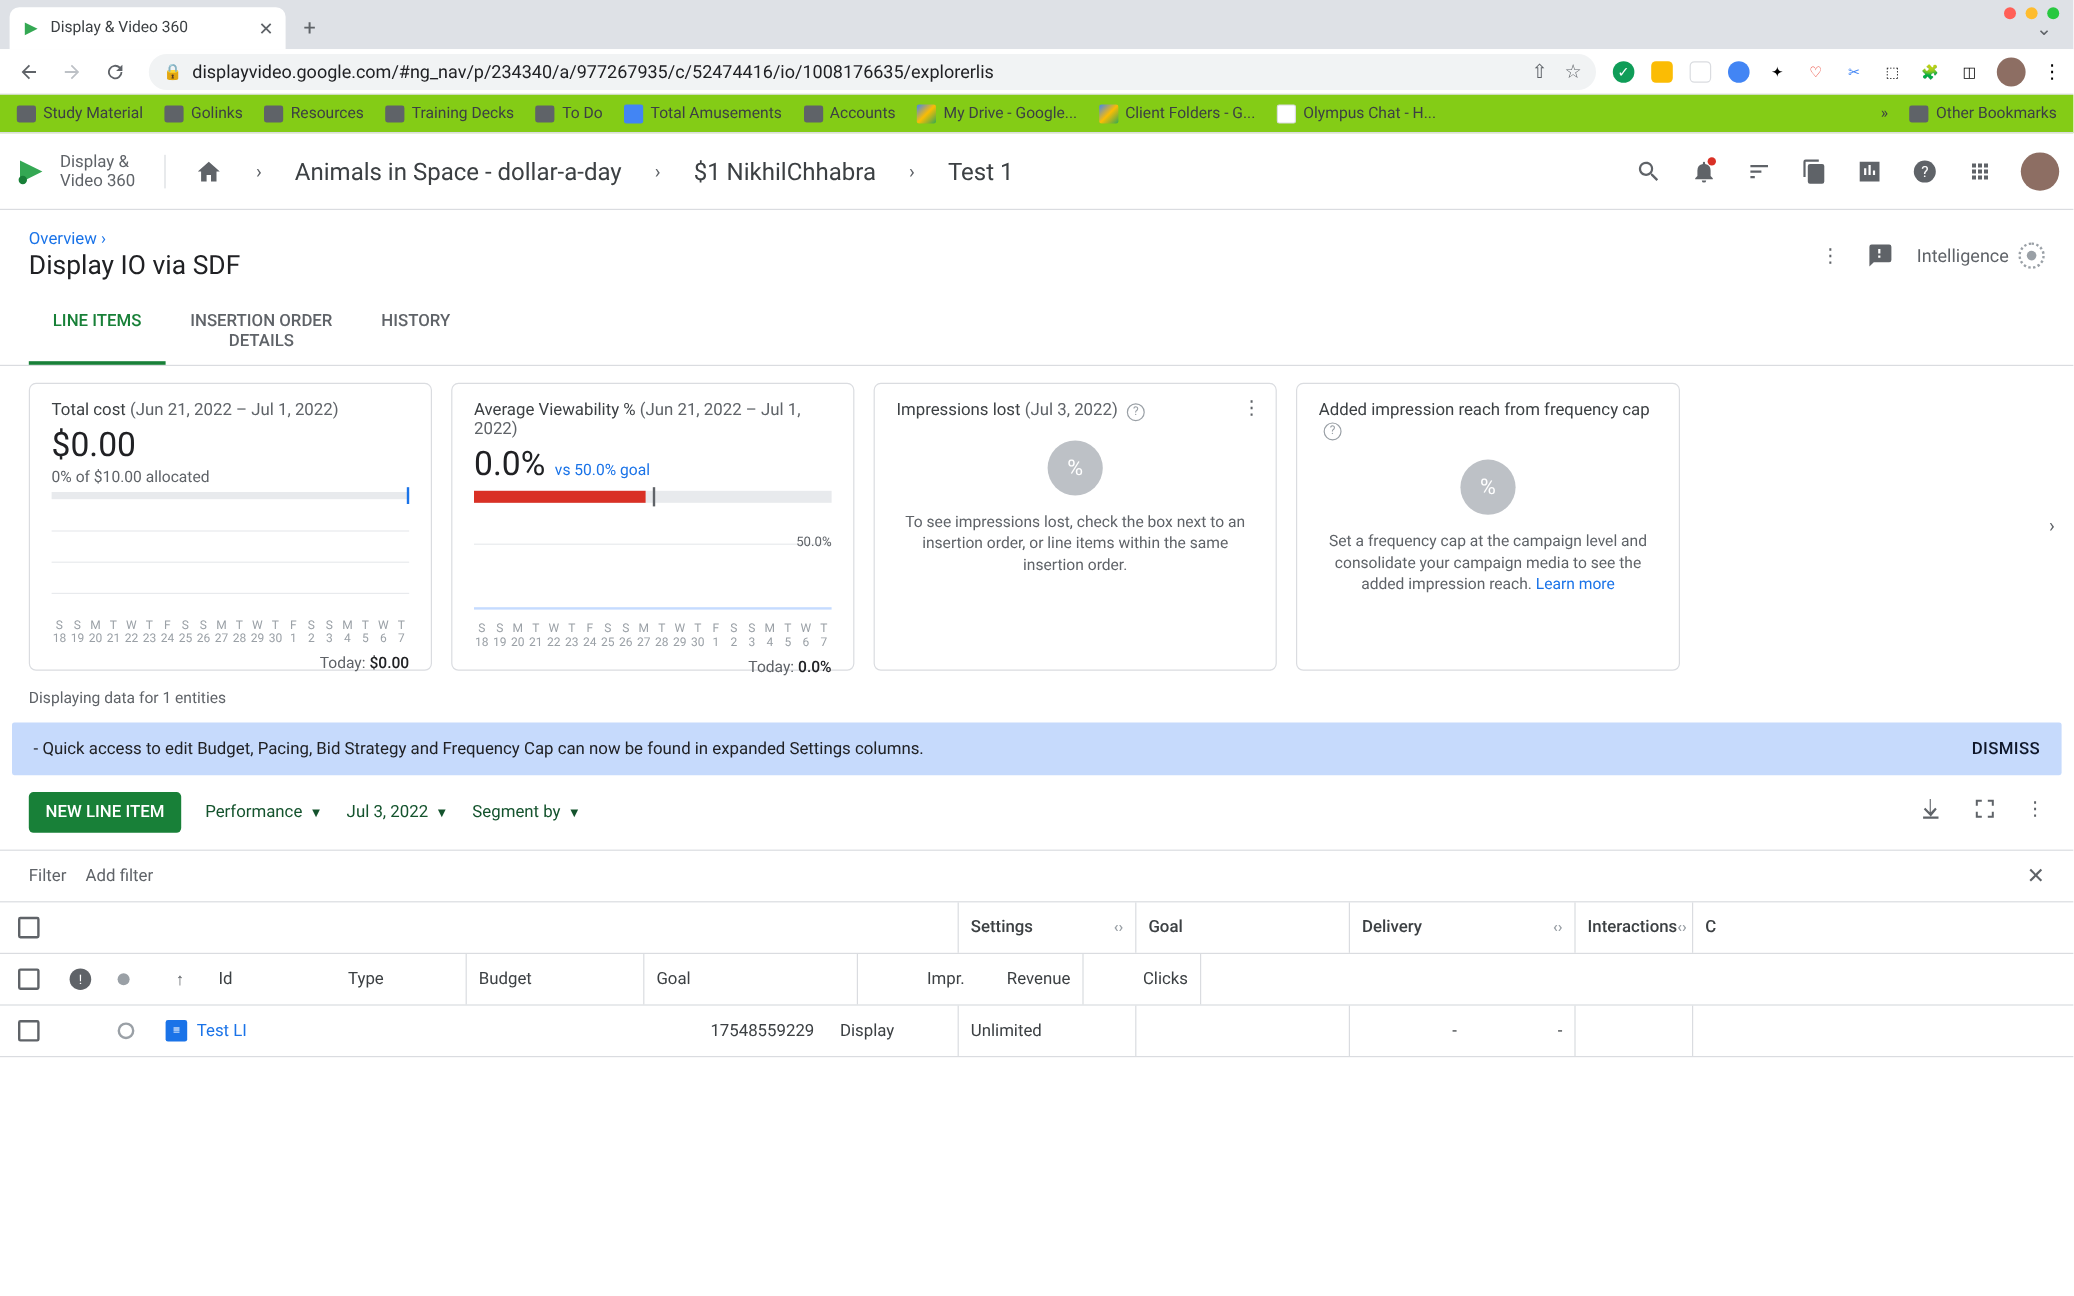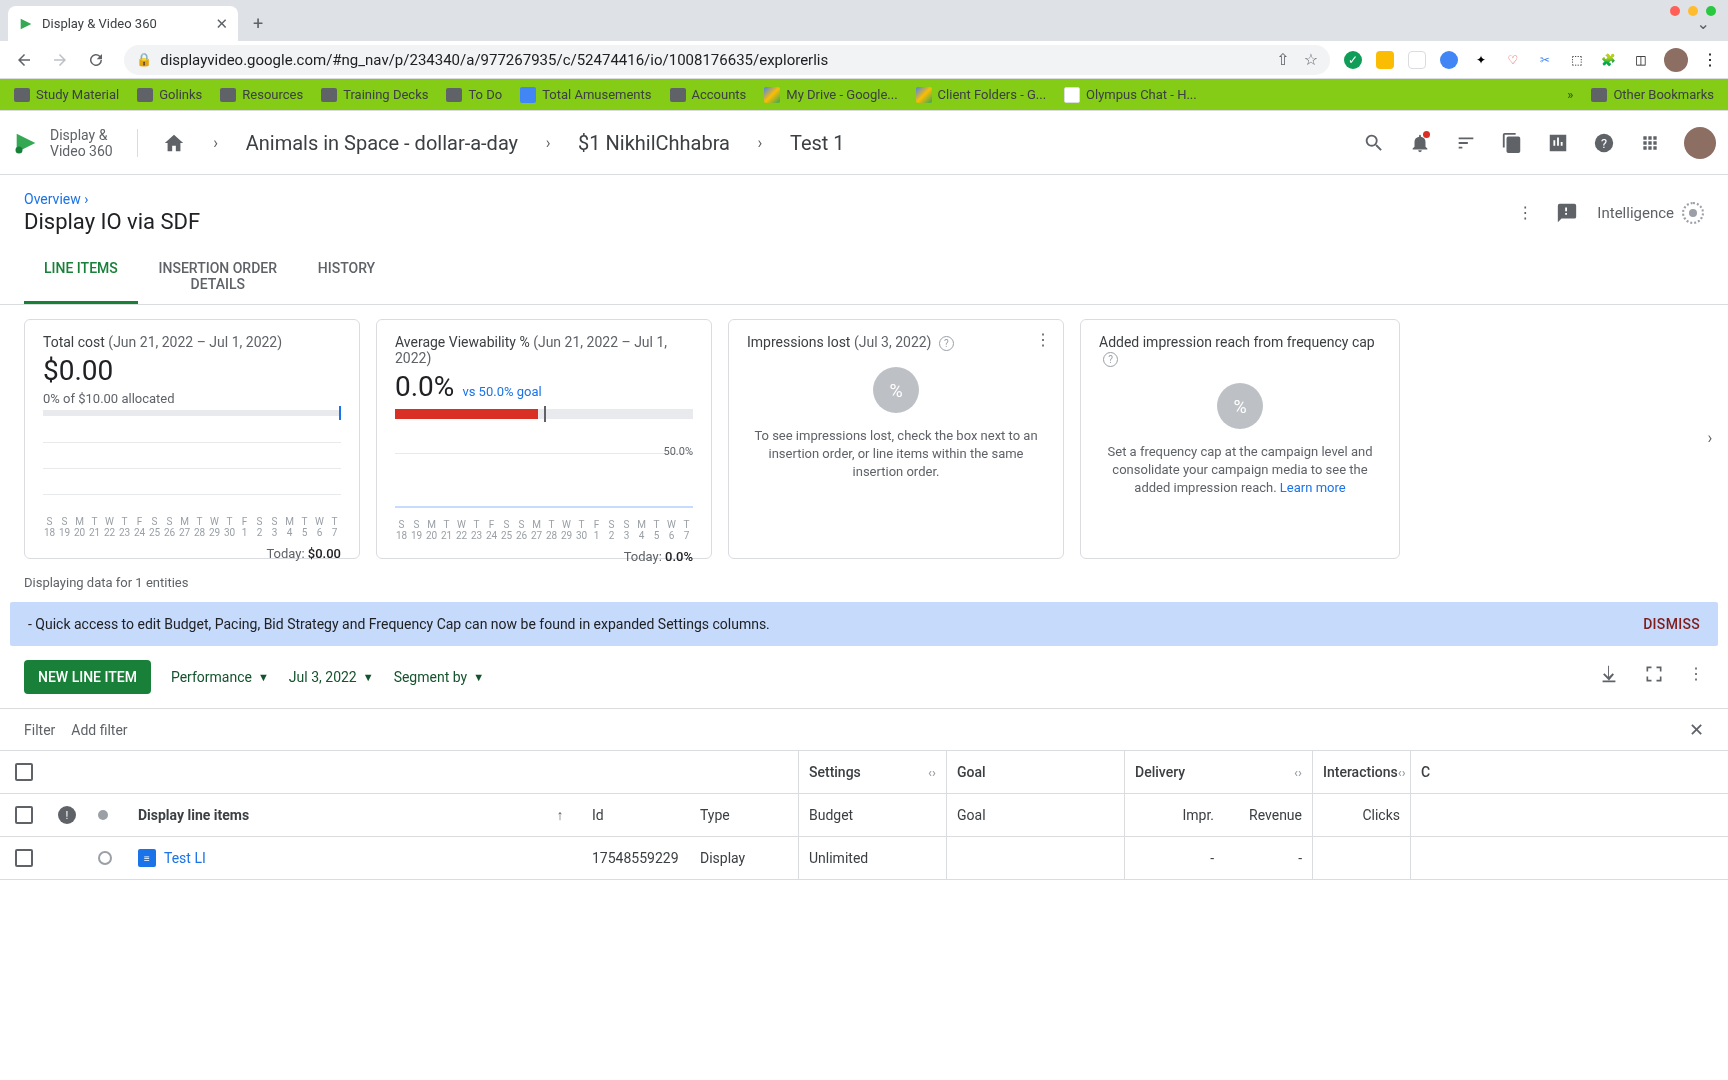--- a/index.html
+++ b/index.html
@@ -85,21 +85,21 @@
 .card-msg { font-size:13px; color:#5f6368; line-height:1.4; padding:0 6px;}
 .card-msg a { color:#1a73e8; text-decoration:none;}
 .info-icon { display:inline-flex; width:15px; height:15px; border:1.5px solid #9aa0a6; border-radius:50%; align-items:center; justify-content:center; font-size:10px; color:#9aa0a6; margin-left:4px;}
 .scroll-next { position:absolute; right:6px; top:50%; transform:translateY(-50%); width:24px; height:24px; color:#5f6368; display:flex; align-items:center; justify-content:center;}
 .cards-wrap { position:relative; }
 
 .entities-note { padding: 6px 24px 12px; font-size:13px; color:#5f6368;}
 
 
 .banner { background:#c6dafc; margin:0 10px; padding:14px 18px; display:flex; align-items:center; font-size:14px; color:#202124; border-radius:2px;}
-.banner-dismiss { margin-left:auto; color:#7f1d1d; font-weight:500; letter-spacing:0.3px;}
+.banner-dismiss { margin-left:auto; color:#0f172a; font-weight:500; letter-spacing:0.3px;}
 
 
 .tbl-controls { display:flex; align-items:center; padding:14px 24px; gap:20px;}
 .new-btn { background:#188038; color:#fff; font-size:14px; font-weight:500; padding:9px 14px; border-radius:4px;}
 .dd { display:flex; align-items:center; gap:6px; font-size:14px; color:#14532d;}
 .dd .chev { font-size:11px;}
 .tbl-right { margin-left:auto; display:flex; gap:24px; color:#5f6368;}
 
 .filter-row { display:flex; align-items:center; padding:10px 24px; border-top:1px solid #dadce0; border-bottom:1px solid #dadce0; font-size:14px; color:#5f6368; gap:16px;}
 .filter-close { margin-left:auto; font-size:18px;}
@@ -549,23 +549,20 @@
     <div class="tbl-head2">
       <div class="th col-check">
           <span class="checkbox"></span>
         </div>
       <div class="th col-status">
           <span class="warn-icon">!</span>
         </div>
       <div class="th" style="width:40px">
           <span class="status-dot"></span>
         </div>
-      <div class="th col-name">
-          <b>Display line items</b>
-        </div>
       <div class="th col-sort">↑</div>
       <div class="th col-id">Id</div>
       <div class="th col-type">Type</div>
       <div class="th col-settings col-section">Budget</div>
       <div class="th col-goal col-section">Goal</div>
       <div class="th col-impr col-section">Impr.</div>
       <div class="th col-rev">Revenue</div>
       <div class="th col-clicks col-section" style="width:98px">Clicks</div>
       <div class="th col-last col-section"></div>
     </div>

